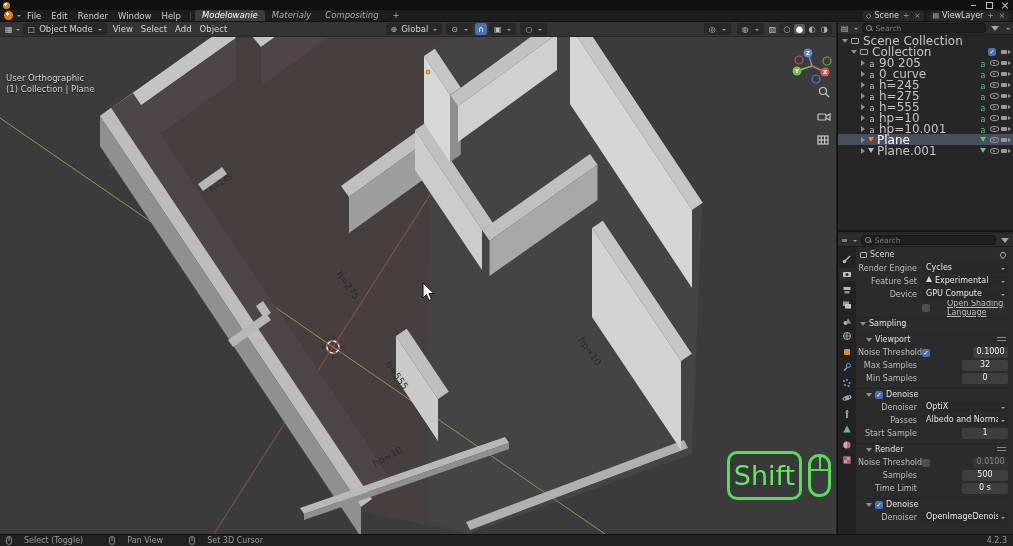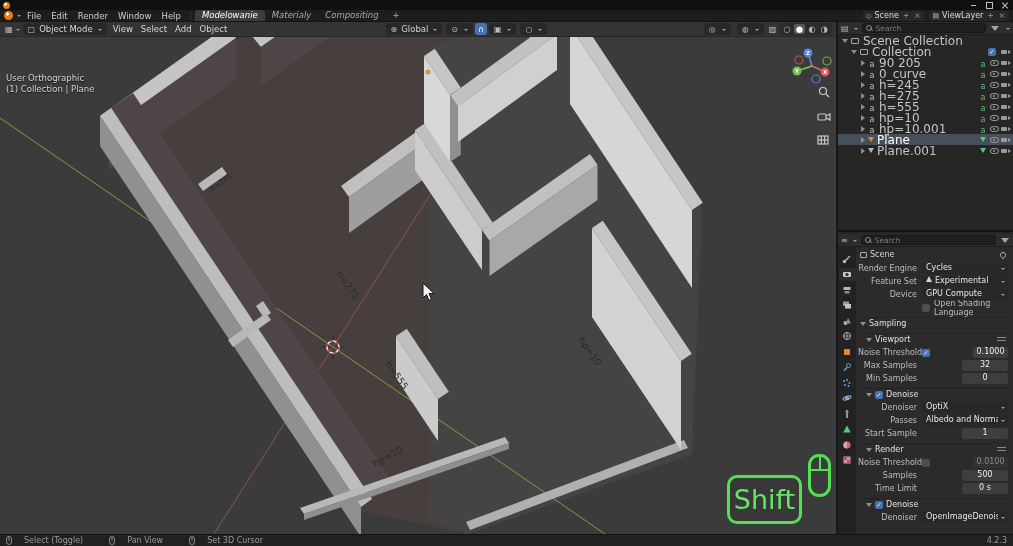--- a/index.html
+++ b/index.html
@@ -44,21 +44,21 @@
   .vph-menu{padding:0 4px;}
   .vph-center{margin:0 auto;display:flex;align-items:center;}
   .vph-right{display:flex;align-items:center;gap:2px;}
   .magnet-on{display:flex;align-items:center;background:#4772b3;border-radius:3px;height:12px;padding:0 3px;color:#fff;font-size:8px;}
   .shade-group{display:flex;align-items:center;background:#2b2b2b;border-radius:3px;height:12px;padding:0 2px;gap:1px;font-size:8.5px;color:#b5b5b5;}
   .shade-item{padding:0 2px;border-radius:2px;}
   .shade-item.active{background:#5a5a5a;color:#fff;}
 
   
   .vp-corner-text{position:absolute;top:19px;left:6px;z-index:3;font-size:8.5px;line-height:10.5px;color:#d8d8d8;text-shadow:0 1px 1px rgba(0,0,0,.8);margin-top:32px;}
-  .shift-box{position:absolute;left:727px;top:429px;width:75px;height:49px;border:3px solid #54e054;border-radius:10px;color:#63e863;font-size:27px;display:flex;align-items:center;justify-content:center;z-index:4;background:rgba(0,0,0,0.05);margin-top:24px;}
+  .shift-box{position:absolute;left:727px;top:429px;width:75px;height:49px;border:3px solid #54e054;border-radius:10px;color:#63e863;font-size:27px;display:flex;align-items:center;justify-content:center;z-index:4;background:rgba(0,0,0,0.05);}
   .mouse-big{position:absolute;left:808px;top:432px;width:23px;height:43px;border:3px solid #54e054;border-radius:11px;z-index:4;}
   .mouse-big::before{content:"";position:absolute;left:50%;top:0;width:2px;height:12px;background:#54e054;transform:translateX(-50%);}
   .mouse-big::after{content:"";position:absolute;left:0;right:0;top:12px;height:2px;background:#54e054;}
 
   
   .outliner{position:absolute;top:0;left:0;width:176px;height:210px;background:#262626;border-bottom:2px solid #151515;}
   .region-header{height:13px;background:#2d2d2d;border-bottom:1px solid #1d1d1d;display:flex;align-items:center;padding:0 3px;gap:3px;font-size:8px;}
   .ed-ico{font-size:8px;color:#c0c0c0;}
   .search{flex:1;height:10px;background:#1f1f1f;border:1px solid #171717;border-radius:3px;display:flex;align-items:center;padding:0 3px;gap:3px;}
   .mag{width:7px;height:7px;position:relative;flex:0 0 auto;}
@@ -102,21 +102,21 @@
   .prow{display:flex;align-items:center;height:11px;margin:2px 0;font-size:8px;}
   .plabel{width:64px;text-align:right;padding-right:5px;color:#bdbdbd;white-space:nowrap;flex:0 0 auto;overflow:visible;}
   .pfield{flex:1;height:11px;border-radius:2px;display:flex;margin-right:3px;min-width:0;}
   .drop{background:#282828;padding:0 10px 0 4px;color:#e8e8e8;position:relative;}
   .drop i{font-style:normal;white-space:nowrap;overflow:hidden;}
   .drop::after{content:"";position:absolute;right:3px;top:4.5px;border:2.5px solid transparent;border-top-color:#999;}
   .num{background:#3e3e3e;justify-content:center;color:#f0f0f0;margin-left:40px;}
   .num.dim{color:#8a8a8a;background:#333;}
   .prow .pcheck{margin-right:3px;}
   .warn-tri{width:0;height:0;border-left:3.5px solid transparent;border-right:3.5px solid transparent;border-bottom:6px solid #d8d8d8;margin-right:3px;flex:0 0 auto;}
-  .osl-txt{color:#bdbdbd;margin-left:1px;}
+  .osl-txt{color:#bdbdbd;margin-left:14px;text-decoration:underline;}
   .phead{display:flex;align-items:center;height:12px;margin-top:4px;font-size:8px;color:#e2e2e2;gap:3px;padding:0 2px;border-top:1px solid #242424;}
   .phead .tri-d{margin-right:0;}
   .phead.sub{padding-left:8px;}
   .phead.sub2{padding-left:8px;}
   .grip{margin-left:auto;width:9px;height:5px;background:repeating-linear-gradient(to bottom,#8a8a8a 0 1px,transparent 1px 2.5px);margin-right:3px;}
 
   
   .statusbar{position:absolute;bottom:0;left:0;right:0;height:12px;background:#212121;border-top:1px solid #121212;display:flex;align-items:center;gap:26px;padding:0 6px;font-size:8px;color:#9a9a9a;}
   .sb-item{display:flex;align-items:center;gap:12px;}
   .mouse-ico{width:6px;height:9px;border:1px solid #8a8a8a;border-radius:3px;position:relative;}

